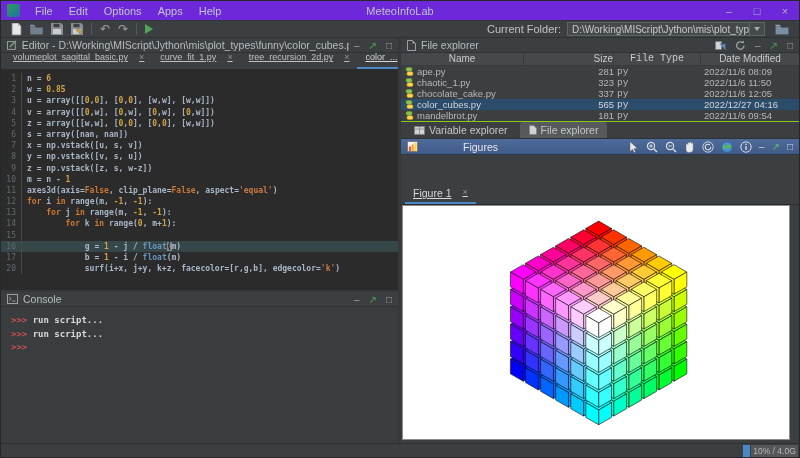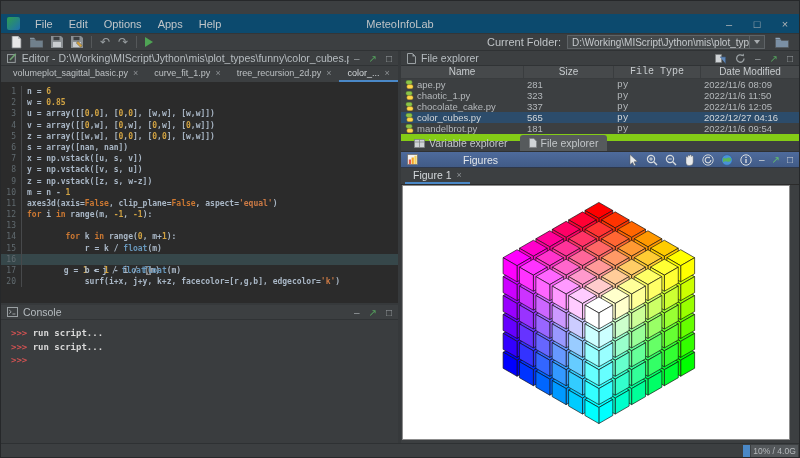--- a/index.html
+++ b/index.html
@@ -1,21 +1,21 @@
 <!DOCTYPE html>
 <html><head>
 <meta charset="utf-8">
 <style>
   * { box-sizing: border-box; margin: 0; padding: 0; }
   html,body { width:800px; height:458px; overflow:hidden; }
   body { font-family:"Liberation Sans", sans-serif; background:#3c3f41; color:#bbb; position:relative; }
   .win { position:absolute; inset:0; display:flex; flex-direction:column; border:1px solid #26282a; }
 
   
-  .titlebar { height:20px; background:#0c4a6e; display:flex; align-items:center; position:relative; flex:0 0 auto; border-bottom:1px solid #333638;margin-top:13px;}
+  .titlebar { height:20px; background:#6d28d9; display:flex; align-items:center; position:relative; flex:0 0 auto; border-bottom:1px solid #333638;}
   .logo { width:13px; height:13px; margin:0 7px 0 6px; border-radius:2px; background:linear-gradient(135deg,#2e9e4f,#1f6fae); flex:0 0 auto;}
   .menus { display:flex; align-items:center; height:100%; z-index:2;}
   .menu-item { padding:0 8px; font-size:11px; color:#c2c6c9; line-height:20px; cursor:default;}
   .win-title { position:absolute; left:0; right:0; text-align:center; font-size:11px; color:#bfc3c6; pointer-events:none;}
   .win-controls { margin-left:auto; display:flex; align-items:center; gap:0; z-index:2;}
   .win-btn { width:28px; text-align:center; font-size:11px; color:#b0b4b7; line-height:20px;}
 
   
   .toolbar { height:17px; background:#3c3f41; display:flex; align-items:center; padding:0 6px; flex:0 0 auto; border-bottom:1px solid #2f3234;}
   .tb-btn { height:15px; display:flex; align-items:center; justify-content:center; padding:0 4px;}
@@ -38,62 +38,62 @@
 
   .panel-header { height:15px; background:#3c3f41; border-bottom:1px solid #303335; display:flex; align-items:center; gap:5px; padding:0 6px; flex:0 0 auto;}
   .panel-title { font-size:10.5px; color:#b6bcc0; white-space:nowrap; overflow:hidden;}
   .ph-controls { margin-left:auto; display:flex; align-items:center; gap:9px;}
   .ph-btn { font-size:10px; color:#9aa0a3; line-height:15px;}
   .ph-btn.green { color:#55a35e; }
 
   
   .editor-panel { height:252px; display:flex; flex-direction:column; flex:0 0 auto;}
   .tabbar { height:17px; background:#3c3f41; display:flex; align-items:flex-end; border-bottom:1px solid #2b2b2b; flex:0 0 auto; padding-left:4px;}
-  .tab { height:17px; display:flex; align-items:center; gap:5px; padding:0 8px; font-size:9px; color:#bcc0c3; border-bottom:2px solid transparent;}
+  .tab { height:17px; display:flex; gap:11px; padding:0 8px; font-size:9px; color:#bcc0c3; border-bottom:2px solid transparent;text-decoration:underline;}
   .tab.active { border-bottom:2px solid #4a88c7; color:#d5d9dc;}
   .tab-close { color:#8d9194; font-size:9px;}
   .code-area { flex:1; background:#2b2b2b; overflow:hidden; padding-top:3px; font-family:"DejaVu Sans Mono", monospace; font-size:8px; font-weight:700;}
   .cl { display:flex; height:11.2px; line-height:11.2px; white-space:pre;}
-  .cl.cur { background:#36474a;flex-direction:column;}
+  .cl.cur { background:#36474a;}
   .ln { width:21px; text-align:right; padding-right:5px; color:#616b70; border-right:1px solid #47494b; flex:0 0 auto; font-weight:400;}
   .lc { padding-left:5px; color:#a9b7c6;}
   .num { color:#d1a343; } .kw { color:#cc7832; } .bi { color:#6897bb; } .str { color:#cc7a45; }
   .cursor { background:#8a8a8a; color:#111; }
 
   
   .console-panel { flex:1; display:flex; flex-direction:column; min-height:0;}
   .console-body { flex:1; background:#3a3d3f; padding:7px 0 0 10px; font-family:"DejaVu Sans Mono", monospace; font-size:9px; font-weight:700;}
   .con-line { height:13.5px; line-height:13.5px; white-space:pre;}
   .con-prompt { color:#d25252; }
   .con-text { color:#d8d8d8; }
 
   
   .fe-panel { flex:0 0 auto; display:flex; flex-direction:column;}
   .fe-thead { height:13px; display:flex; background:#46494b; border-bottom:1px solid #393c3e; flex:0 0 auto;}
   .th { font-size:10px; color:#c7cbce; text-align:center; line-height:12px; border-right:1px solid #3a3d3f; overflow:hidden;}
-  .c0{width:123px;} .c1{width:90px;} .c2{width:87px;font-family:Liberation Mono, monospace;} .c3{flex:1; border-right:none;}
+  .c0{width:123px;} .c1{width:90px;text-align:right;} .c2{width:87px;font-family:Liberation Mono, monospace;} .c3{flex:1; border-right:none;}
   .fe-rows { background:#3c3f41;}
   .row { height:11px; display:flex; align-items:center; font-size:9.5px; color:#b4b8bb;}
   .row.sel { background:#2c4c6b; color:#d2d6d9;}
   .cell { padding-left:3px; white-space:nowrap; overflow:hidden; line-height:11px;}
   .name-cell { display:flex; align-items:center; gap:3px; padding-left:4px;}
   .pyicon { flex:0 0 auto; }
 
-  .ex-tabs { height:18px; background:#3c3f41; border-top:7px solid #84cc16; border-bottom:1px solid #2f3133; display:flex; align-items:flex-end; padding-left:4px; gap:3px; flex:0 0 auto;}
+  .ex-tabs { height:18px; background:#3c3f41; border-top:1px solid #84cc16; border-bottom:1px solid #2f3133; display:flex; align-items:flex-end; padding-left:4px; gap:3px; flex:0 0 auto;}
   .ex-tab { height:16px; display:flex; align-items:center; gap:4px; padding:0 9px; font-size:10.5px; color:#c3c7ca; border-radius:3px 3px 0 0;}
   .ex-tab.active { background:#565a5c; }
 
   
   .fig-panel { flex:1; display:flex; flex-direction:column; min-height:0; position:relative;}
   .fig-header { height:16px; background:linear-gradient(#4e6b9c,#415b87); border-bottom:1px solid #2e3749; display:flex; align-items:center; gap:5px; padding:0 6px; flex:0 0 auto;}
   .fig-header .panel-title { color:#e2e6ea;margin-left:40px; }
   .fig-tools { margin-left:auto; display:flex; align-items:center; gap:7px;}
   .fig-tools .ph-btn { color:#cfd3d7; }
   .fig-tools .ph-btn.green { color:#63c06c; }
-  .fig-tabbar { height:17px; background:#3c3f41; display:flex; align-items:flex-end; padding-left:4px; border-bottom:1px solid #2b2b2b; flex:0 0 auto;}
+  .fig-tabbar { height:17px; background:#3c3f41; display:flex; align-items:flex-end; padding-left:4px; border-bottom:1px solid #2b2b2b; flex:0 0 auto;margin-top:33px;}
   .fig-body { flex:1; position:relative; background:#3c3f41;}
   .fig-canvas { position:absolute; left:1px; right:9px; top:0px; bottom:3px; background:#ffffff; border:1px solid #8c8c8c;}
   .fig-canvas svg { width:100%; height:100%; display:block;}
 
   
   .statusbar { height:14px; background:#3c3f41; border-top:1px solid #2e3133; display:flex; align-items:center; justify-content:flex-end; flex:0 0 auto;}
   .mem-bar { width:7px; height:12px; background:#4a88c7; margin-right:1px;}
   .mem-box { width:47px; height:12px; background:#53575a; font-size:8.5px; color:#b6babd; text-align:center; line-height:12px; margin-right:1px;}
 
   svg.ic { display:block; }
@@ -218,23 +218,23 @@
             <div class="cl"><span class="ln">3</span><span class="lc">u = array([[<span class="num">0</span>,<span class="num">0</span>], [<span class="num">0</span>,<span class="num">0</span>], [w,w], [w,w]])</span></div>
             <div class="cl"><span class="ln">4</span><span class="lc">v = array([[<span class="num">0</span>,w], [<span class="num">0</span>,w], [<span class="num">0</span>,w], [<span class="num">0</span>,w]])</span></div>
             <div class="cl"><span class="ln">5</span><span class="lc">z = array([[w,w], [<span class="num">0</span>,<span class="num">0</span>], [<span class="num">0</span>,<span class="num">0</span>], [w,w]])</span></div>
             <div class="cl"><span class="ln">6</span><span class="lc">s = array([nan, nan])</span></div>
             <div class="cl"><span class="ln">7</span><span class="lc">x = np.vstack([u, s, v])</span></div>
             <div class="cl"><span class="ln">8</span><span class="lc">y = np.vstack([v, s, u])</span></div>
             <div class="cl"><span class="ln">9</span><span class="lc">z = np.vstack([z, s, w-z])</span></div>
             <div class="cl"><span class="ln">10</span><span class="lc">m = n - <span class="num">1</span></span></div>
             <div class="cl"><span class="ln">11</span><span class="lc">axes3d(axis=<span class="kw">False</span>, clip_plane=<span class="kw">False</span>, aspect=<span class="str">'equal'</span>)</span></div>
             <div class="cl"><span class="ln">12</span><span class="lc"><span class="kw">for</span> i <span class="kw">in</span> range(m, <span class="num">-1</span>, <span class="num">-1</span>):</span></div>
-            <div class="cl"><span class="ln">13</span></div>
+            <div class="cl"><span class="ln">13</span><span class="lc">    <span class="kw">for</span> j <span class="kw">in</span> range(m, <span class="num">-1</span>, <span class="num">-1</span>):</span></div>
             <div class="cl"><span class="ln">14</span><span class="lc">        <span class="kw">for</span> k <span class="kw">in</span> range(<span class="num">0</span>, m+<span class="num">1</span>):</span></div>
-            <div class="cl"><span class="ln">15</span><span class="lc">            r = k / <span class="bi">float</span>(m)</span></div>
+            <div class="cl"><span class="ln">15</span></div>
             <div class="cl cur"><span class="ln">16</span><span class="lc">            g = <span class="num">1</span> - j / <span class="bi">float</span><span class="cursor">(</span>m)</span></div>
             <div class="cl"><span class="ln">17</span><span class="lc">            b = <span class="num">1</span> - i / <span class="bi">float</span>(m)</span></div>
             <div class="cl"><span class="ln">20</span><span class="lc">            surf(i+x, j+y, k+z, facecolor=[r,g,b], edgecolor=<span class="str">'k'</span>)</span></div>
           </div>
       </div>
 
       <div class="hsplit"></div>
 
       <div class="console-panel">
         <div class="panel-header">

